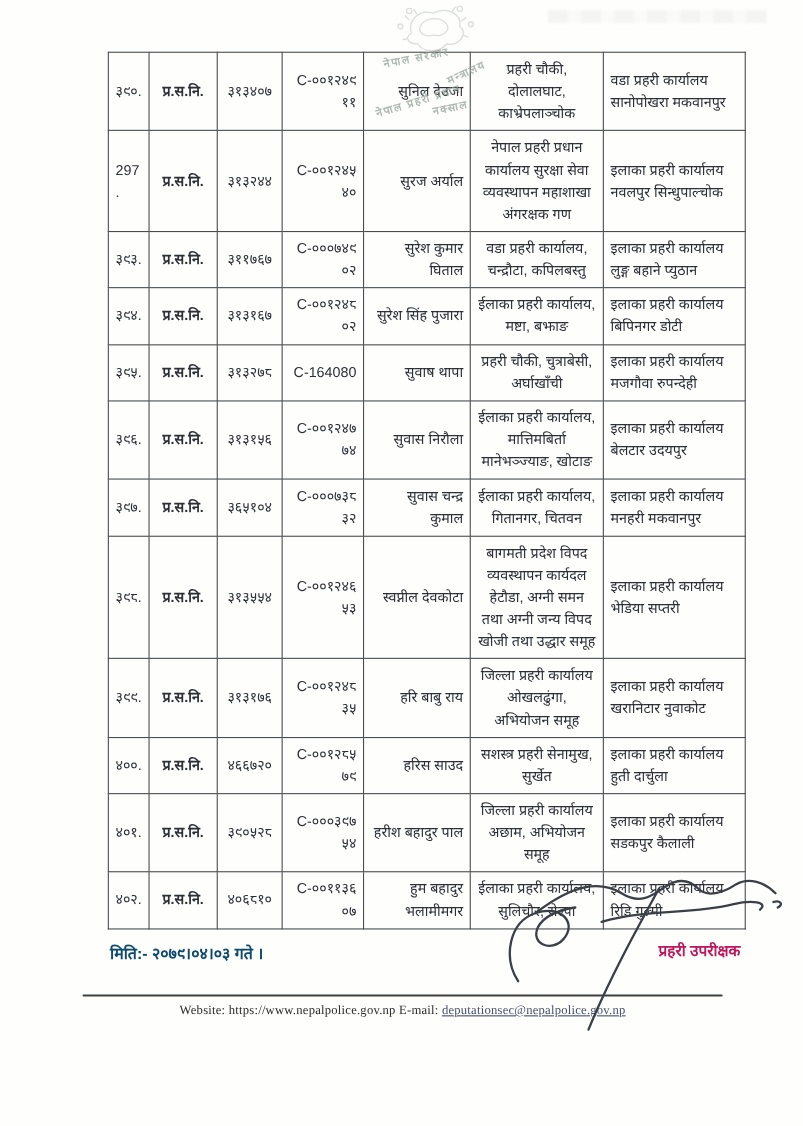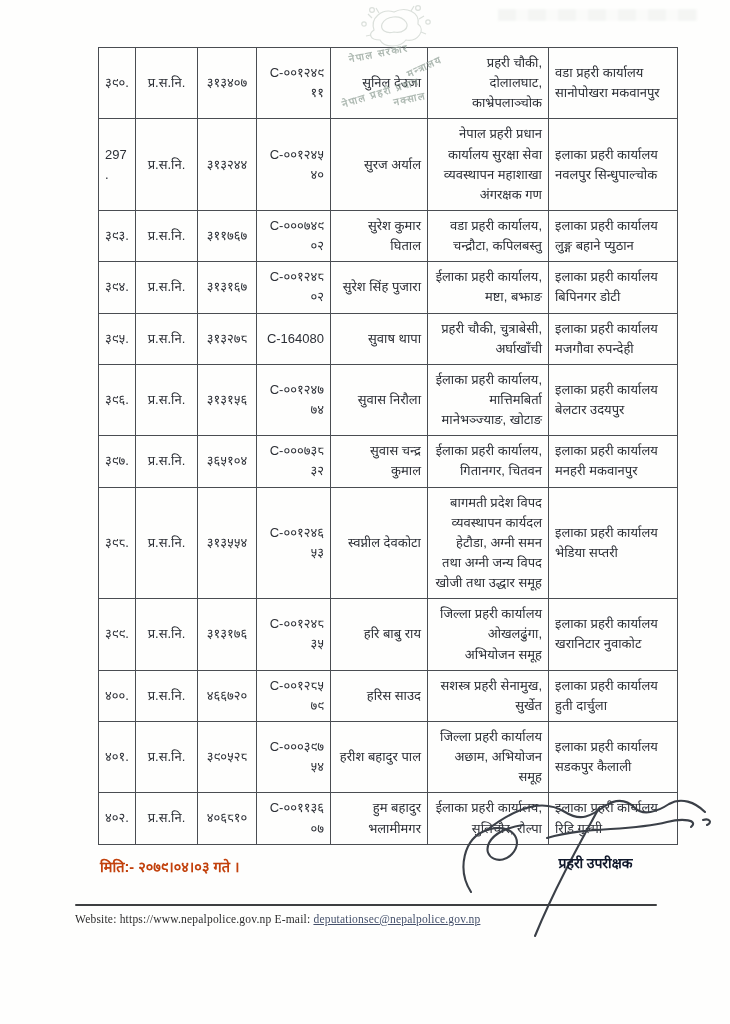--- a/index.html
+++ b/index.html
@@ -41,46 +41,46 @@
     border-collapse:collapse; table-layout:fixed;
     font-size:13px; line-height:1.55; font-weight:500;
   }
   table.doc td {
     border:1px solid #4a4d52;
     padding:5px 6px;
     vertical-align:middle;
     word-wrap:break-word;
   }
   td.c-sn   { text-align:left; padding-left:5px; }
-  td.c-rank { text-align:center; padding-left:3px; padding-right:3px; }
+  td.c-rank { text-align:center; padding-left:3px; padding-right:3px;font-weight:bold; }
   td.c-num  { text-align:center; padding-left:2px; padding-right:2px; }
   td.c-code { text-align:right; padding-left:4px; padding-right:2px; }
   td.c-name { text-align:right; }
-  td.c-from { text-align:right;margin-left:38px; }
+  td.c-from { text-align:center;margin-left:38px; }
   td.c-to   { text-align:left; }
 
   .date-line {
     position:absolute; left:100px; top:856px;
-    font-size:14.5px; font-weight:600; color:#c2410c;
+    font-size:14.5px; font-weight:600; color:#0c4a6e;
   }
 
   .sig-svg { position:absolute; left:455px; top:796px; width:265px; height:145px; z-index:6; }
   .sig-text {
     position:absolute; left:518px; top:852px; width:155px;
-    text-align:center; font-size:14px; font-weight:700;
-    line-height:24px; color:#0f172a; z-index:7;font-family:Liberation Serif, serif;
+    text-align:right; font-size:14px; font-weight:700;
+    line-height:24px; color:#be185d; z-index:7;
   }
 
   .footer-rule {
     position:absolute; left:75px; top:904px; width:582px; height:2px;
     background:#3d3f41; border-radius:1px;
   }
   .footer-text {
     position:absolute; left:75px; top:913px; width:582px;
-    font-size:11.5px;
+    text-align:center; font-size:11.5px;
     font-family:"Liberation Serif","DejaVu Serif",serif;
     color:#2b2b2b; letter-spacing:.2px;
   }
   .footer-text .email-link {
     color:#44506b; text-decoration:underline;
   }
 </style>
 </head>
 <body>
 

